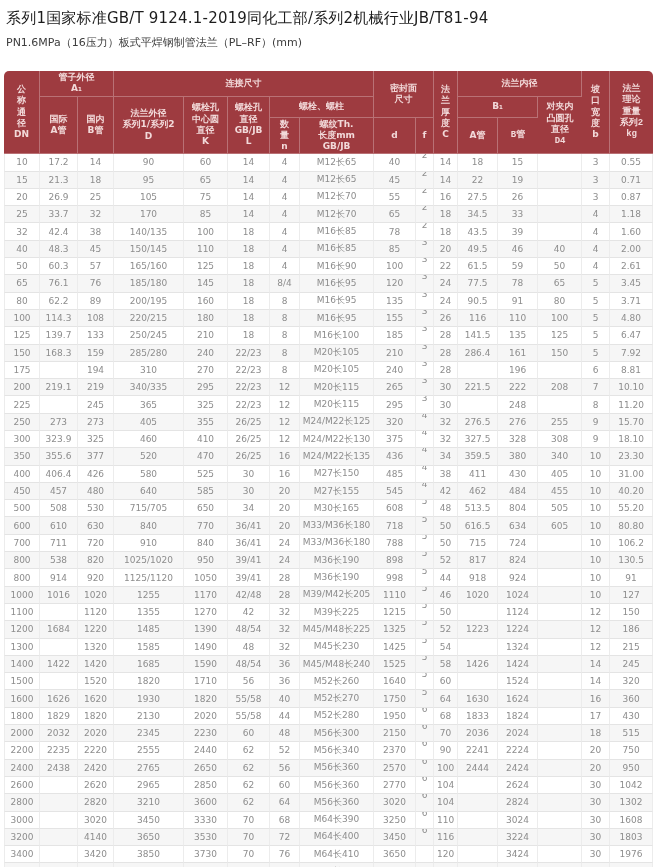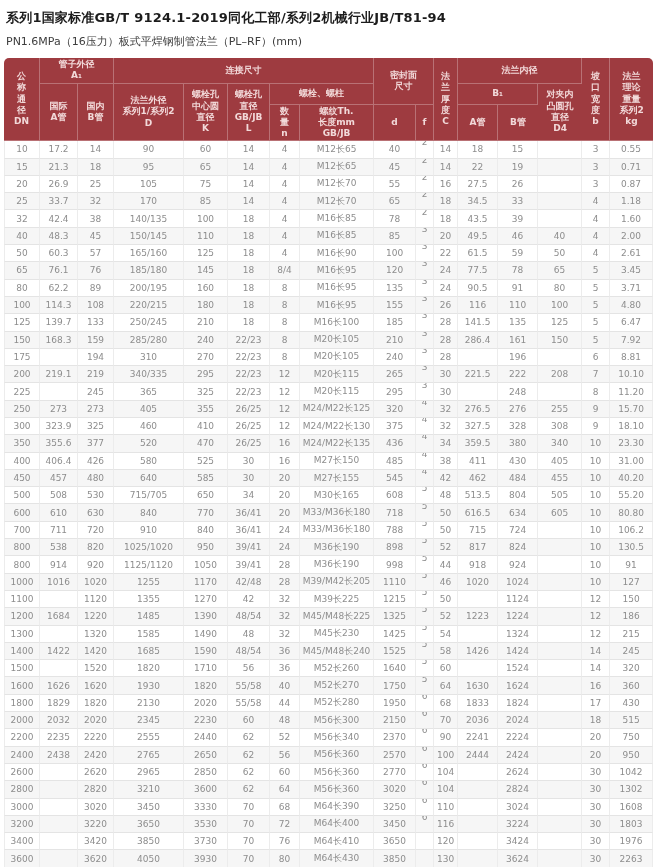--- a/index.html
+++ b/index.html
@@ -3,42 +3,42 @@
 <meta charset="utf-8">
 <style>
   html,body{margin:0;padding:0;}
   body{
     width:657px;height:867px;background:#ffffff;
     font-family:"DejaVu Sans","Liberation Sans",sans-serif;
     -webkit-font-smoothing:antialiased;
   }
   .page{padding:0 4px;}
   .title{
-    font-size:13px;font-weight:bold;color:#1c1c1c;
+    font-size:15px;font-weight:normal;color:#1c1c1c;
     padding:9px 2px 0 2px;letter-spacing:0.2px;
   }
   .subtitle{
-    font-size:11px;color:#3d3d3d;padding:7px 2px 9px 2px;
+    font-size:11px;color:#3d3d3d;padding:7px 2px 21px 2px;
   }
   .tbl-wrap{
     border-radius:5px 5px 0 0;overflow:hidden;
   }
   table{
     border-collapse:separate;border-spacing:0;width:649px;table-layout:fixed;
   }
   thead th{
     background:var(--hbg,#9e3b40);
     color:var(--htx,#f2d9d9);
     font-size:9px;font-weight:bold;line-height:1.25;
     border-right:1px solid rgba(255,255,255,0.28);
     border-bottom:1px solid rgba(255,255,255,0.28);
     padding:1px 0;text-align:center;vertical-align:middle;
     white-space:pre-line;
   }
-  thead th:last-child{border-right:none;}
+  thead th:last-child{border-right:none;font-family:Liberation Mono, monospace;}
   thead tr.h1 th{height:20px;}
   thead tr.h2 th{height:18px;}
   thead tr.h3 th{height:24px;}
   tbody td{
     font-size:9px;color:#8d8d8d;text-align:center;vertical-align:middle;
     height:16.3px;padding:0 1px;
     border-right:1px solid #ececec;border-bottom:1px solid #e4e4e4;
     white-space:nowrap;overflow:hidden;
   }
   tbody td:first-child{border-left:1px solid #ececec;}
@@ -837,21 +837,21 @@
             <td>110</td>
             <td></td>
             <td>3024</td>
             <td></td>
             <td>30</td>
             <td>1608</td>
           </tr>
           <tr>
             <td>3200</td>
             <td></td>
-            <td>3220</td>
+            <td>4140</td>
             <td>3650</td>
             <td>3530</td>
             <td>70</td>
             <td>72</td>
             <td>M64长400</td>
             <td>3450</td>
             <td><span class="fval">6</span></td>
             <td>116</td>
             <td></td>
             <td>3224</td>

